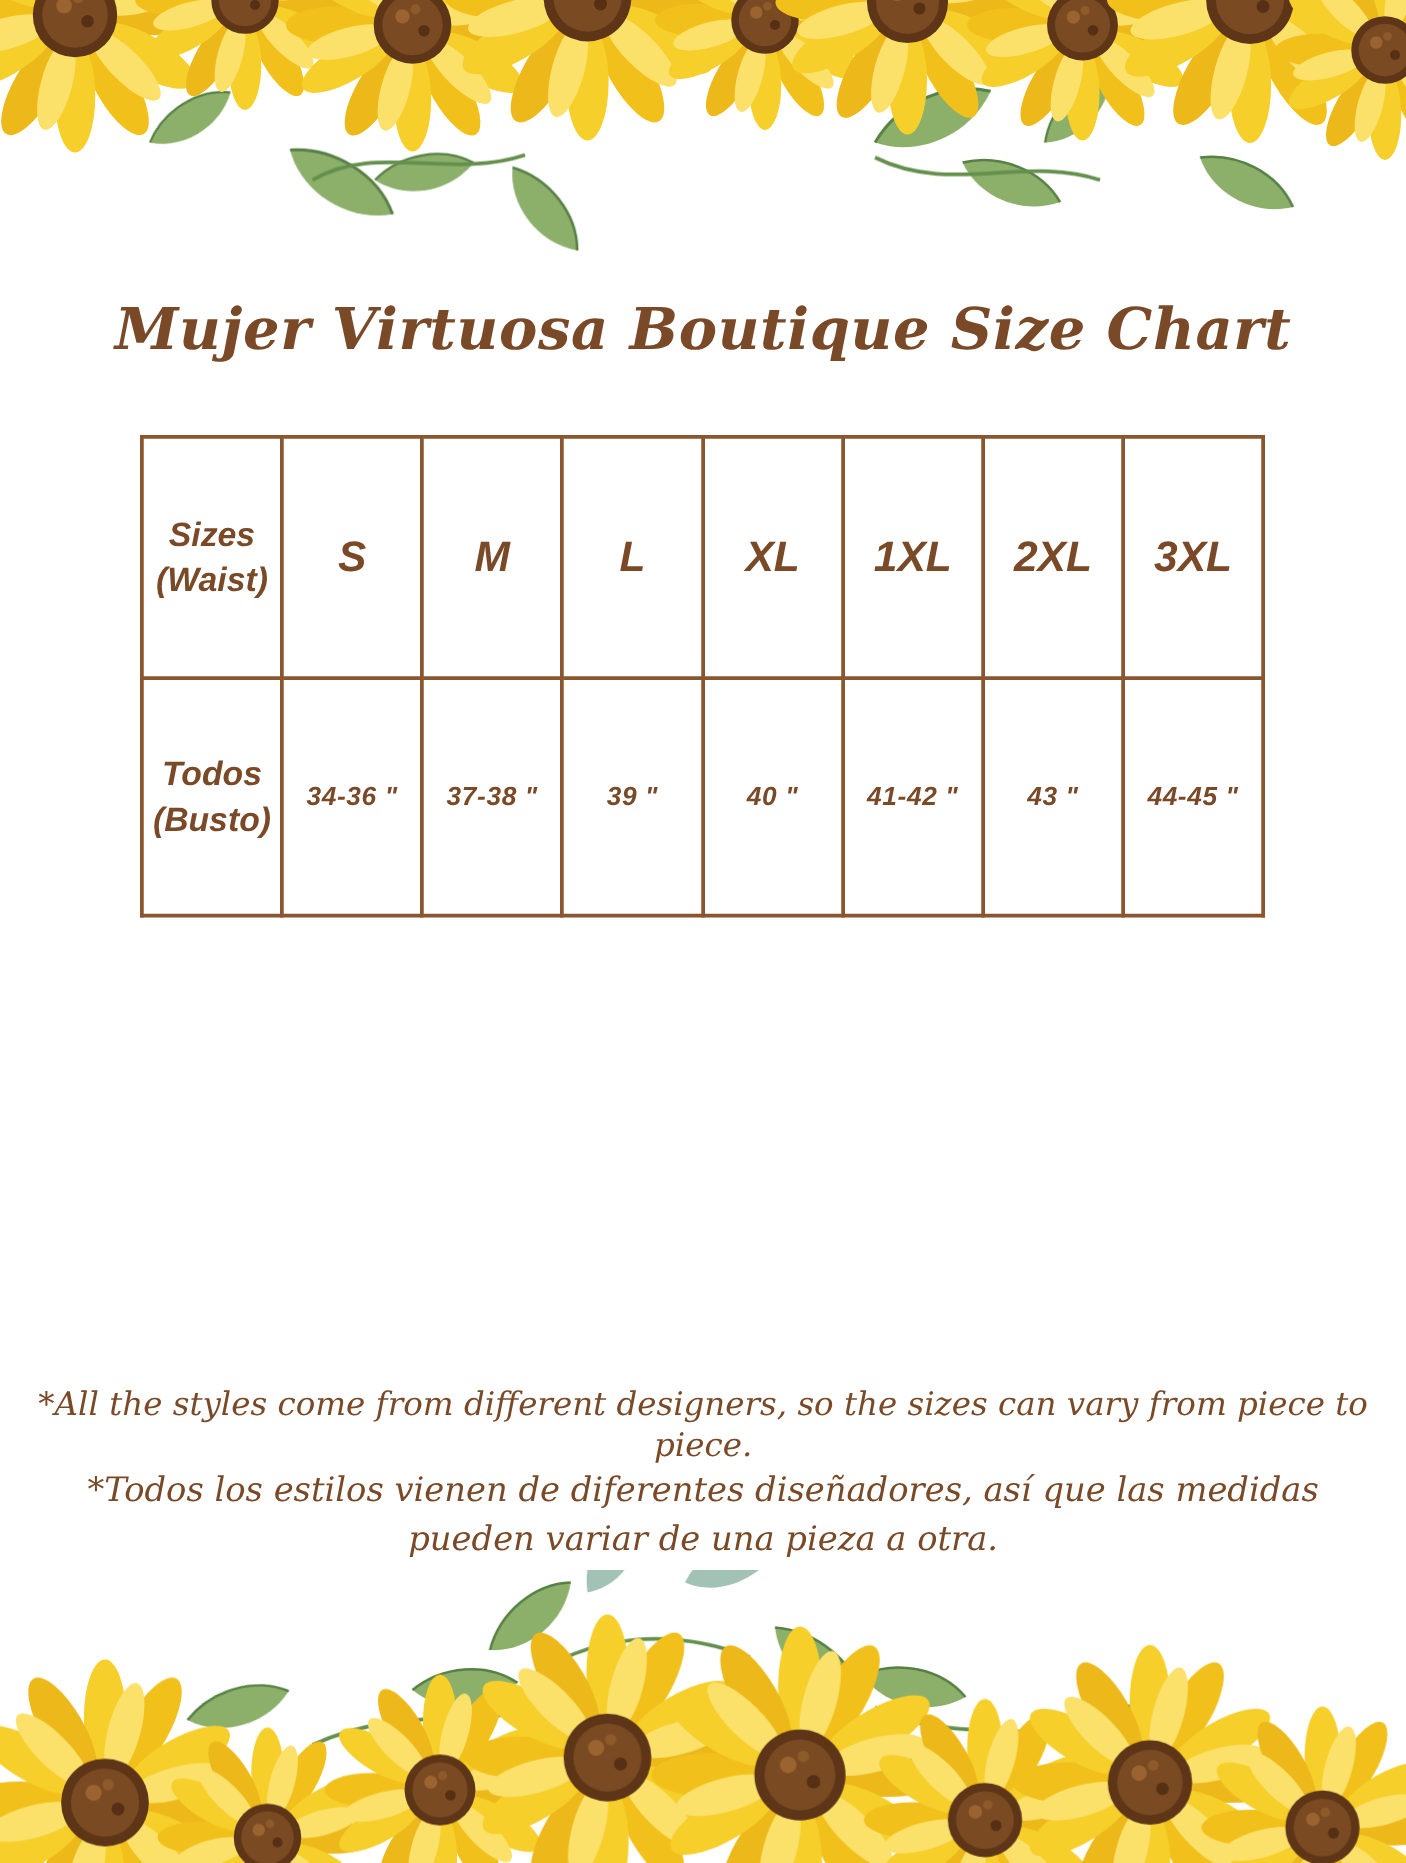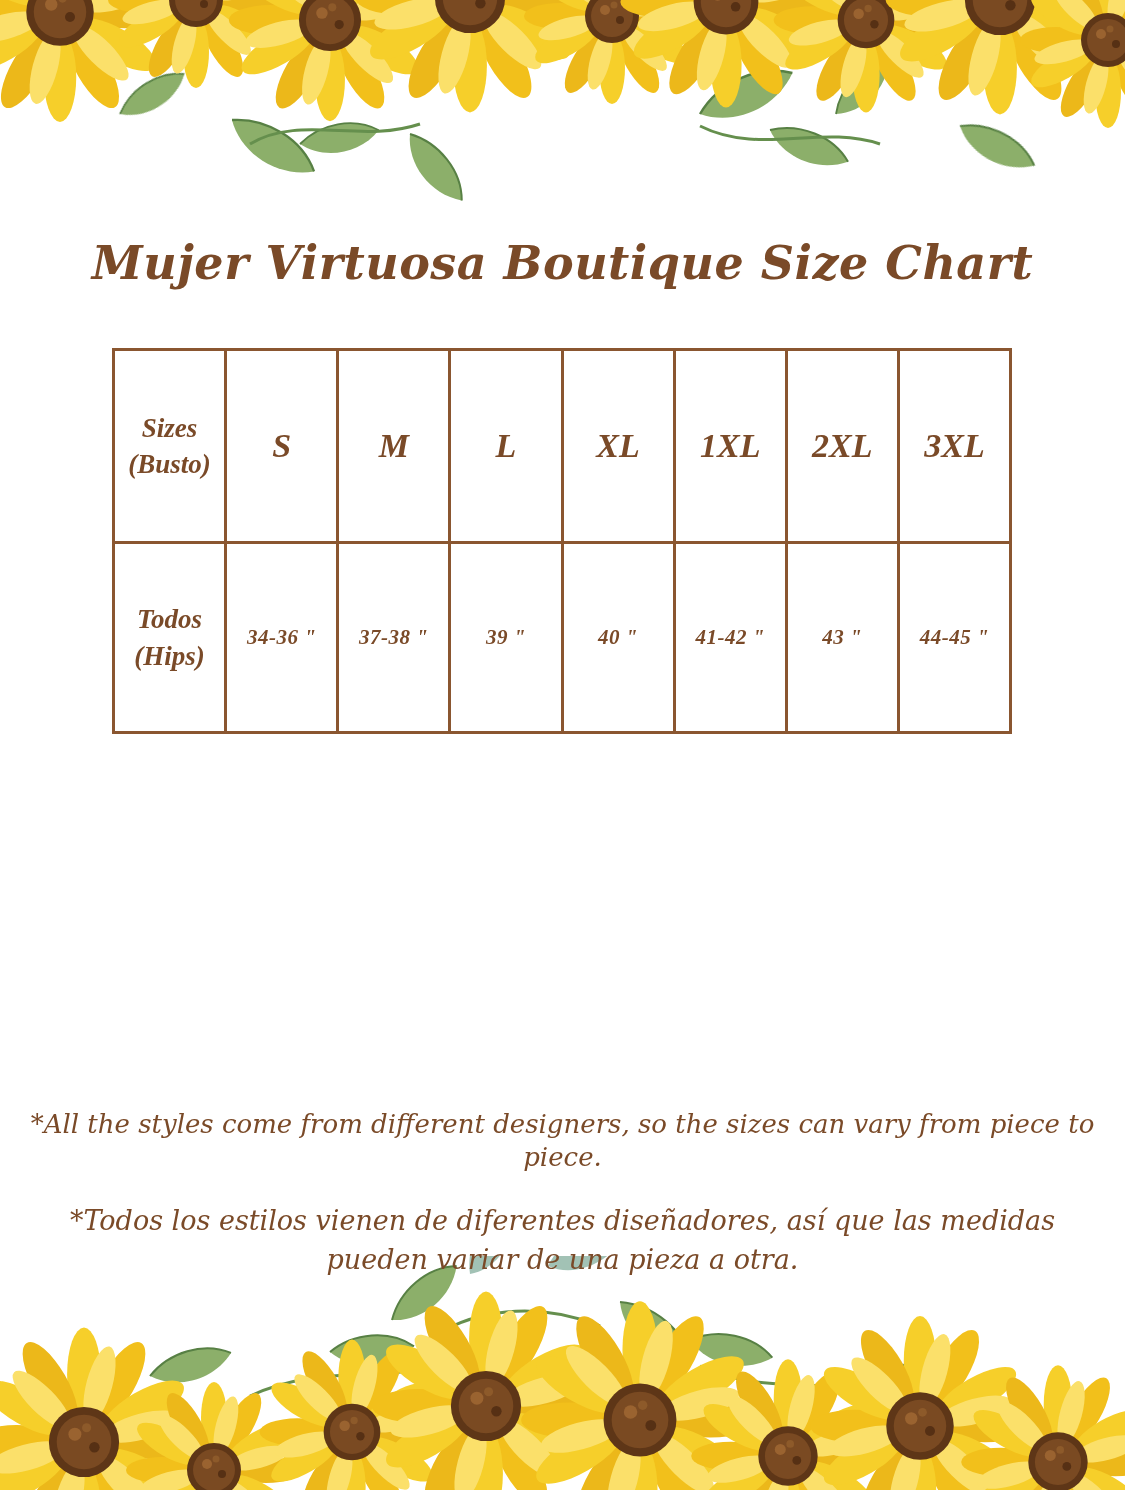--- a/index.html
+++ b/index.html
@@ -60,21 +60,21 @@
     border-collapse: collapse;
     width: 900px;
     table-layout: fixed;
   }
   table.size-chart td,
   table.size-chart th {
     border: 3px solid #8a5630;
     color: #7a4a28;
     text-align: center;
     vertical-align: middle;
-    font-family: Liberation Serif, serif;
+    font-family: Liberation Sans, sans-serif;
     font-style: italic;
     padding: 0;
   }
   table.size-chart thead th {
     height: 190px;
     font-size: 34px;
     font-weight: 700;
   }
   table.size-chart thead th.corner {
     font-size: 27px;
@@ -105,21 +105,20 @@
     font-family: "DejaVu Serif", serif;
     font-style: italic;
   }
   .note-en {
     font-size: 26px;
     line-height: 1.25;
     padding: 0 24px;
     font-style: italic;
   }
   .note-es {
-    margin-top: 28px;
     font-size: 27px;
     line-height: 1.45;
     padding: 0 60px;
   }
 </style>
 </head>
 <body>
 
 <svg class="floral top" viewBox="0 0 1125 230" preserveAspectRatio="none" xmlns="http://www.w3.org/2000/svg">
   <defs>
@@ -185,36 +184,36 @@
 <div class="sheet">
 
   <div class="title">Mujer Virtuosa Boutique Size Chart</div>
 
   <div class="chart-wrap">
     <table class="size-chart">
       <thead>
         <tr>
           <th class="corner">
             <span>Sizes</span>
-            <span class="hdr-line2">(Busto)</span>
+            <span class="hdr-line2">(Waist)</span>
           </th>
           <th>S</th>
           <th>M</th>
           <th>L</th>
           <th>XL</th>
           <th>1XL</th>
           <th>2XL</th>
           <th>3XL</th>
         </tr>
       </thead>
       <tbody>
         <tr>
           <td class="rowhead">
             <span>Todos</span>
-            <span class="hdr-line2">(Hips)</span>
+            <span class="hdr-line2">(Busto)</span>
           </td>
           <td class="value">34-36 "</td>
           <td class="value">37-38 "</td>
           <td class="value">39 "</td>
           <td class="value">40 "</td>
           <td class="value">41-42 "</td>
           <td class="value">43 "</td>
           <td class="value">44-45 "</td>
         </tr>
       </tbody>

